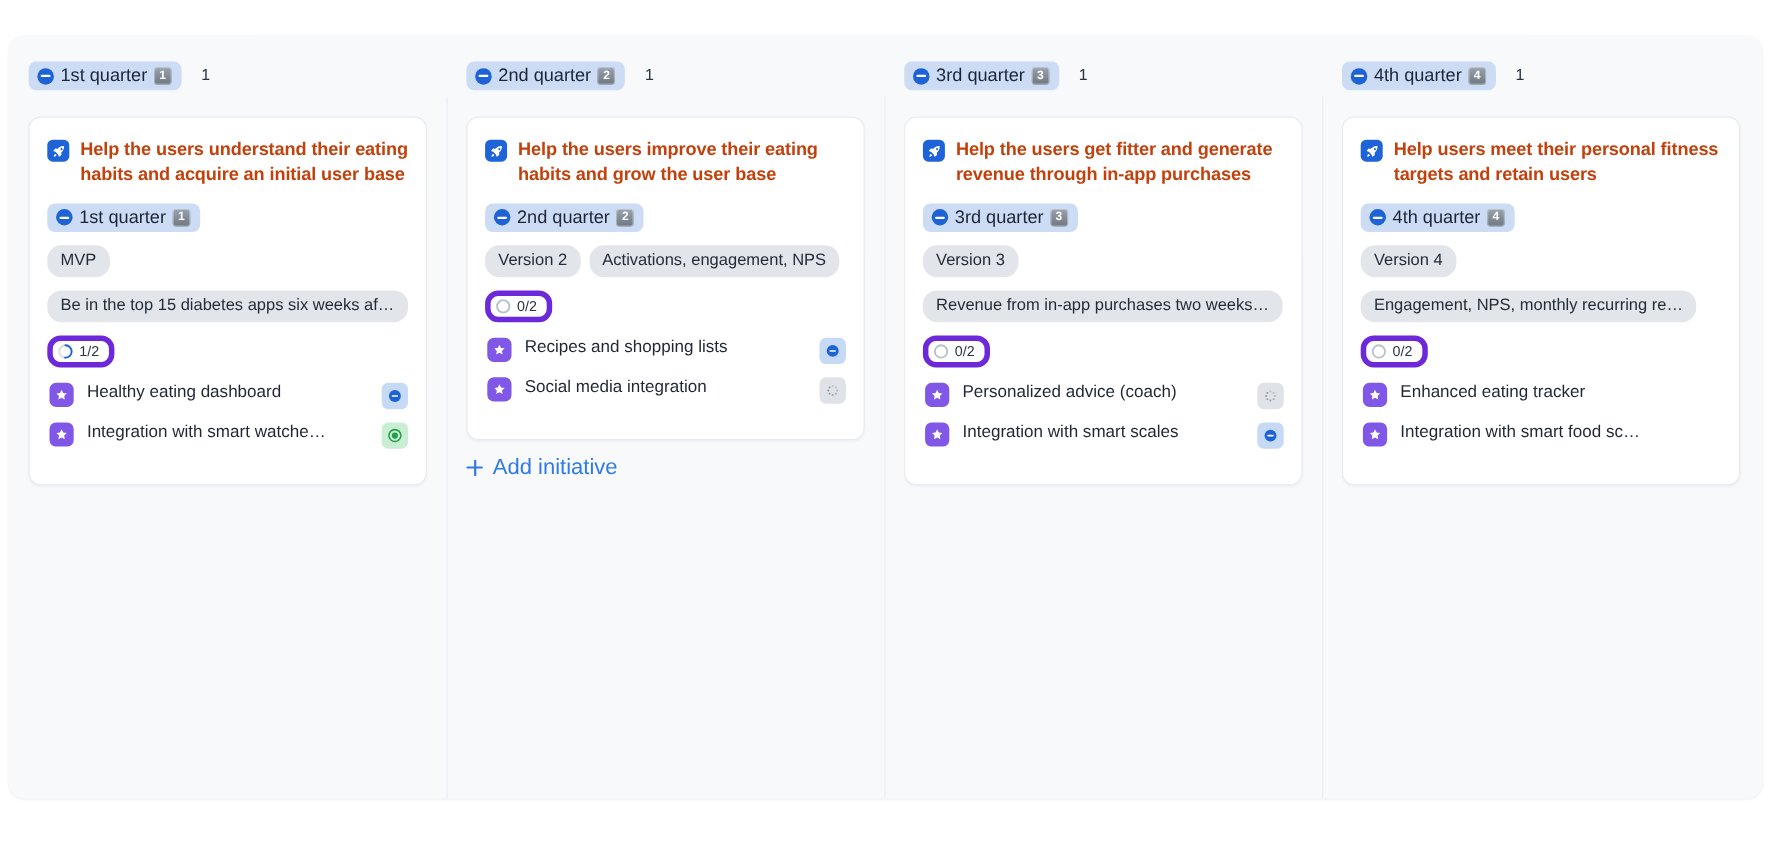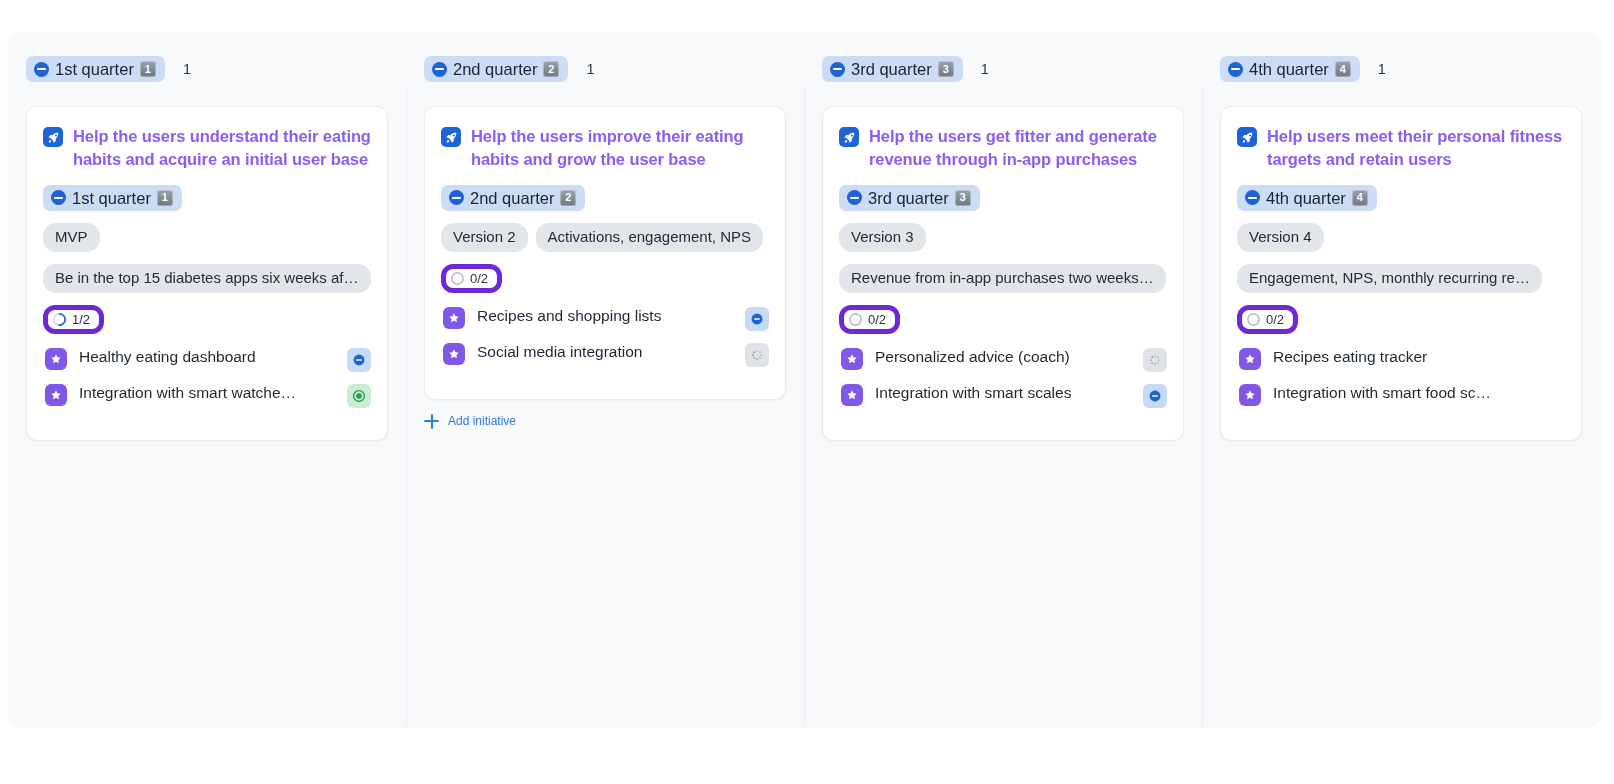--- a/index.html
+++ b/index.html
@@ -137,21 +137,21 @@
     background: #1f63d8;
     display: inline-flex;
     align-items: center;
     justify-content: center;
     margin-top: 2px;
   }
   .ico-rocket svg { display: block; }
   .card-title {
     font-size: 16.5px;
     font-weight: bold;
-    color: #8b5cf6;
+    color: #c2410c;
     line-height: 1.38;
     letter-spacing: -0.1px;
   }
 
   .card-chip-row { margin-top: 14px; }
 
   .tag-row {
     margin-top: 12px;
     display: flex;
     flex-wrap: wrap;
@@ -223,23 +223,24 @@
     justify-content: center;
   }
   .status-badge.inprogress { background: #c6d9f5; }
   .status-badge.done       { background: #c9eed3; }
   .status-badge.pending    { background: #dfe2e6; }
   .status-badge.none       { background: transparent; }
 
   .add-link {
     margin: 14px 0 0 18px;
     display: inline-flex;
+    align-items: center;
     gap: 9px;
     color: #2f7ae5;
-    font-size: 12px;
+    font-size: 20px;
     cursor: pointer;
   }
   .add-plus {
     display: inline-block;
     width: 15px; height: 15px;
     position: relative;
   }
   .add-plus::before, .add-plus::after {
     content: "";
     position: absolute;
@@ -479,21 +480,21 @@
               <circle cx="8" cy="8" r="6" fill="none" stroke="#b9c0c9" stroke-width="1.8"></circle>
             </svg>
             <span class="progress-text">0/2</span>
           </div><div class="init-list">
             <div class="init-row">
               <span class="ico-star">
                 <svg width="12" height="12" viewBox="0 0 24 24" fill="#fff">
                   <path d="M12 2.6l2.9 5.9 6.5.9-4.7 4.6 1.1 6.5-5.8-3.1-5.8 3.1 1.1-6.5L2.6 9.4l6.5-.9z"></path>
                 </svg>
               </span>
-              <span class="init-name">Recipes eating tracker</span>
+              <span class="init-name">Enhanced eating tracker</span>
               <span class="status-badge none"></span>
             </div>
             <div class="init-row">
               <span class="ico-star">
                 <svg width="12" height="12" viewBox="0 0 24 24" fill="#fff">
                   <path d="M12 2.6l2.9 5.9 6.5.9-4.7 4.6 1.1 6.5-5.8-3.1-5.8 3.1 1.1-6.5L2.6 9.4l6.5-.9z"></path>
                 </svg>
               </span>
               <span class="init-name">Integration with smart food sc…</span>
               <span class="status-badge none"></span>

